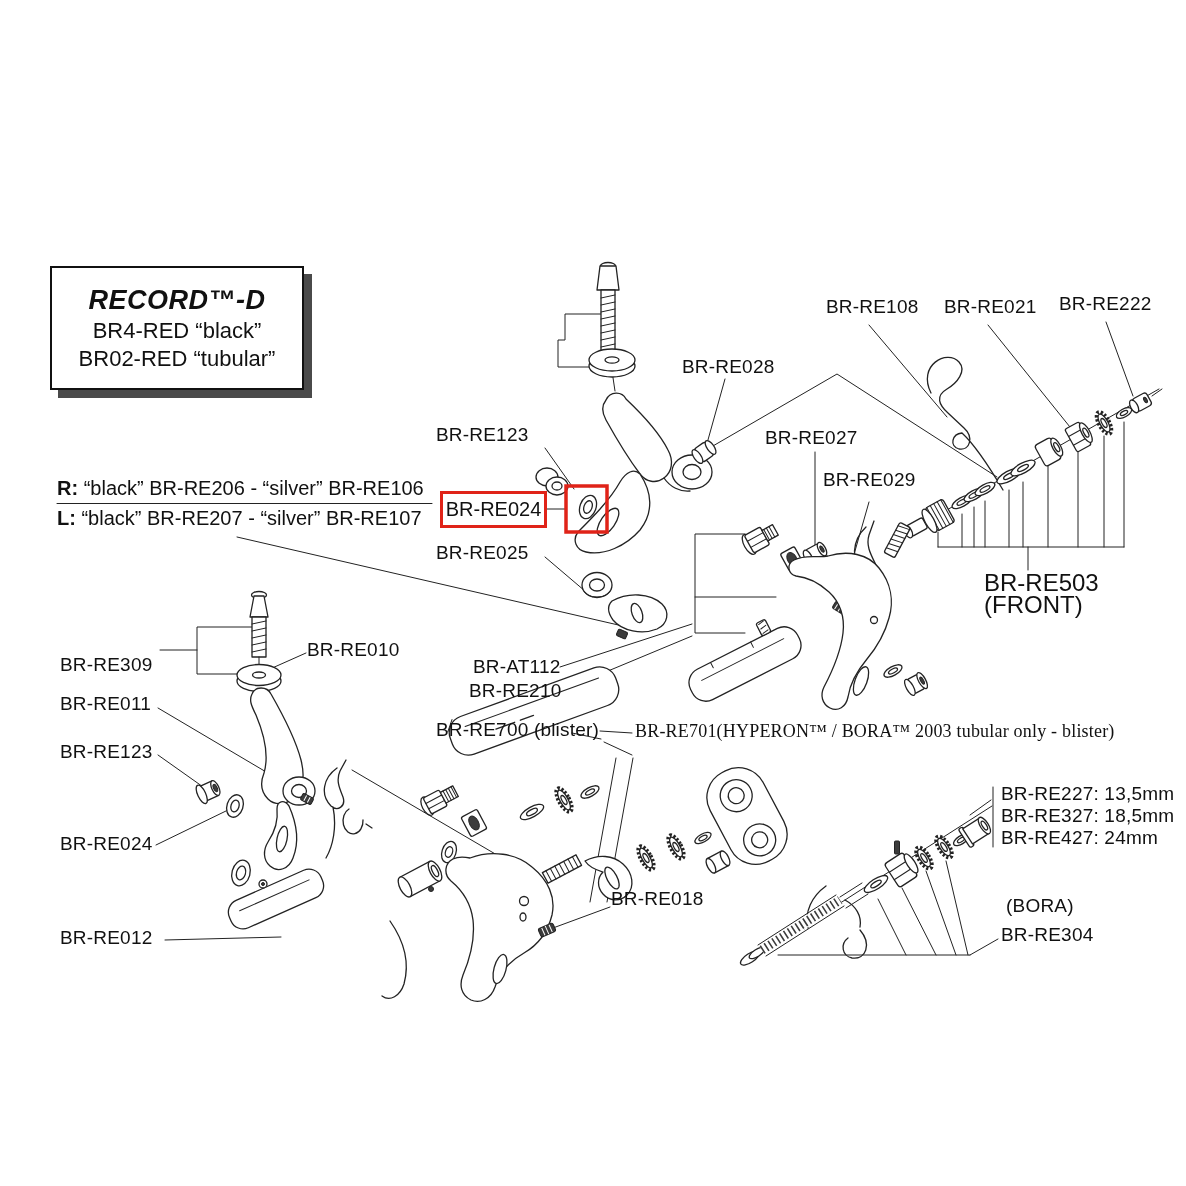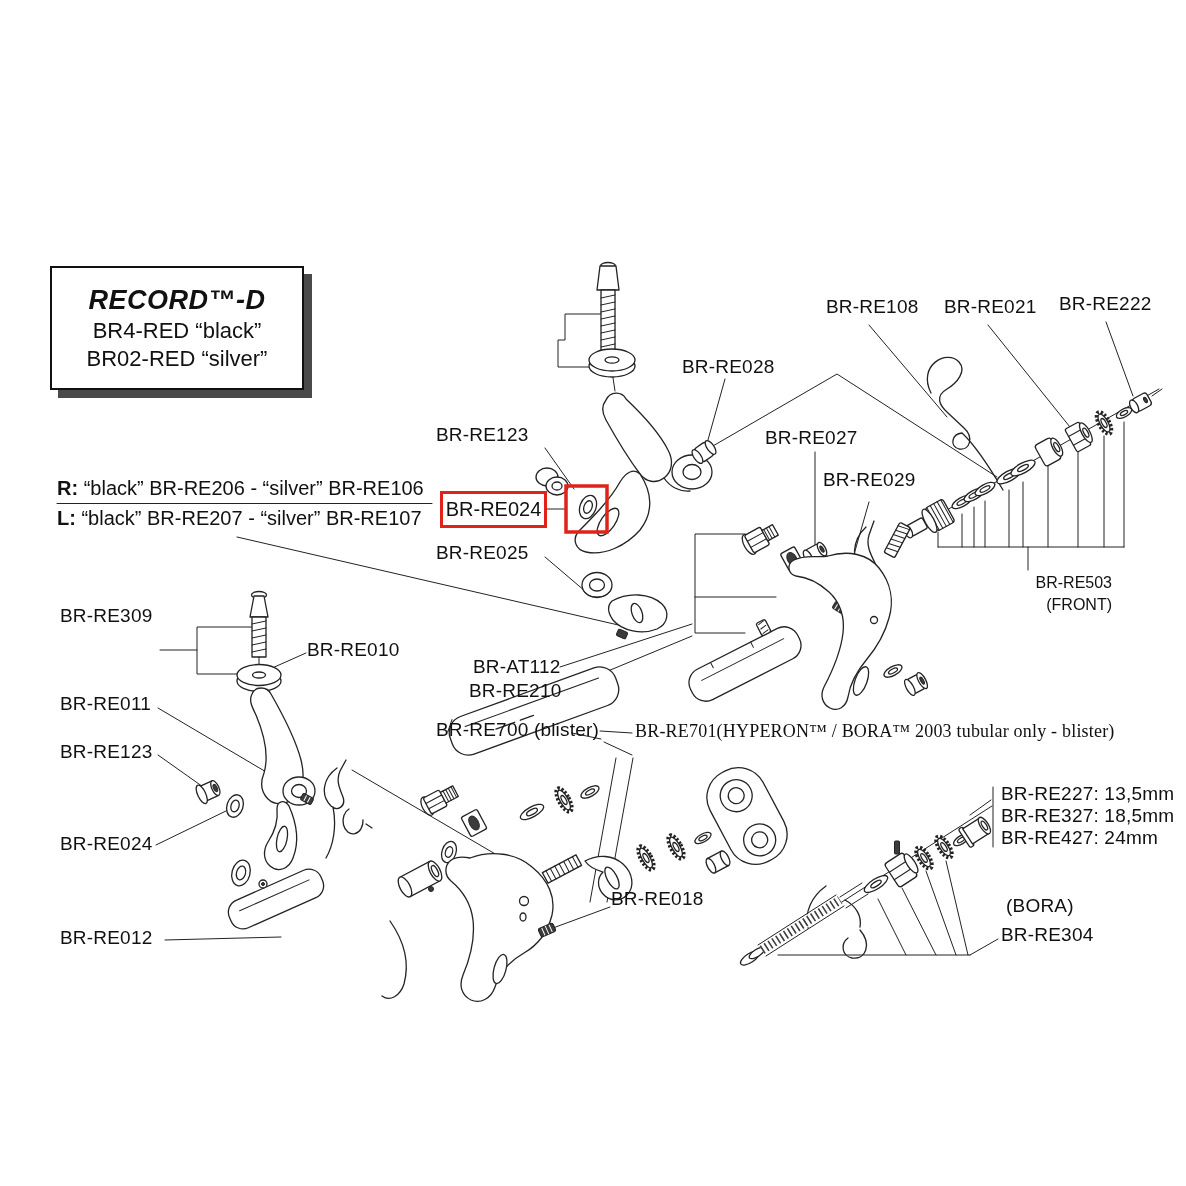--- a/index.html
+++ b/index.html
@@ -17,21 +17,21 @@
   .rl{position:absolute;font-size:20px;white-space:nowrap;}
   .rl .b{font-weight:bold;}
   .red-tag{position:absolute;left:440px;top:491px;width:107px;height:37px;
            border:3.5px solid var(--hl,#e02318);display:flex;align-items:center;justify-content:center;
            font-size:20px;box-sizing:border-box;background:transparent;}
   .titlebox{position:absolute;left:50px;top:266px;width:254px;height:124px;background:#fff;
             border:2.5px solid #111;box-shadow:8px 8px 0 #4a4a4a;box-sizing:border-box;
             display:flex;flex-direction:column;align-items:center;justify-content:center;gap:2px;}
   .titlebox .t1{font-size:27px;font-weight:bold;font-style:italic;letter-spacing:.5px;}
   .titlebox .t2{font-size:22px;font-weight:normal;}
-  .re503{position:absolute;left:948px;top:572px;width:164px;text-align:right;font-size:16px;line-height:22px;}
+  .re503{position:absolute;left:984px;top:572px;width:164px;text-align:left;font-size:24px;line-height:22px;}
 </style>
 </head>
 <body>
 
 <div class="canvas">
 
 <svg class="art" width="1186" height="1186" viewBox="0 0 1186 1186">
 
   <g class="ln thin">
     <path d="M545,448 L574,489"></path>
@@ -366,21 +366,21 @@
       <ellipse class="fw" cx="10" cy="0" rx="2" ry="5"></ellipse>
     </g>
   </g>
 
   <rect class="red" x="566" y="486" width="41" height="46"></rect>
 </svg>
 
 <div class="titlebox">
   <div class="t1">RECORD™-D</div>
   <div class="t2">BR4-RED “black”</div>
-  <div class="t2">BR02-RED “silver”</div>
+  <div class="t2">BR02-RED “tubular”</div>
 </div>
 
 <div class="rl" style="left:57px;top:477px">
   <span class="b">R:</span><span> “black” BR-RE206 - “silver” BR-RE106</span>
 </div>
 <div class="rl" style="left:57px;top:507px">
   <span class="b">L:</span><span> “black” BR-RE207 - “silver” BR-RE107</span>
 </div>
 
 <div class="lbl" style="left:826px;top:296px">BR-RE108</div>
@@ -391,21 +391,21 @@
 <div class="lbl" style="left:765px;top:427px">BR-RE027</div>
 <div class="lbl" style="left:823px;top:469px">BR-RE029</div>
 <div class="red-tag">
   <span>BR-RE024</span>
 </div>
 <div class="lbl" style="left:436px;top:542px">BR-RE025</div>
 <div class="re503">
   <div>BR-RE503</div>
   <div>(FRONT)</div>
 </div>
-<div class="lbl" style="left:60px;top:605px">BR-RE309</div>
+<div class="lbl" style="left:60px;top:654px">BR-RE309</div>
 <div class="lbl" style="left:307px;top:639px">BR-RE010</div>
 <div class="lbl" style="left:60px;top:693px">BR-RE011</div>
 <div class="lbl" style="left:60px;top:741px">BR-RE123</div>
 <div class="lbl" style="left:60px;top:833px">BR-RE024</div>
 <div class="lbl" style="left:60px;top:927px">BR-RE012</div>
 <div class="lbl" style="left:473px;top:656px">BR-AT112</div>
 <div class="lbl" style="left:469px;top:680px">BR-RE210</div>
 <div class="lbl" style="left:436px;top:719px">BR-RE700 (blister)</div>
 <div class="lbl small" style="left:635px;top:721px">BR-RE701(HYPERON™ / BORA™ 2003 tubular only - blister)</div>
 <div class="lbl" style="left:611px;top:888px">BR-RE018</div>

